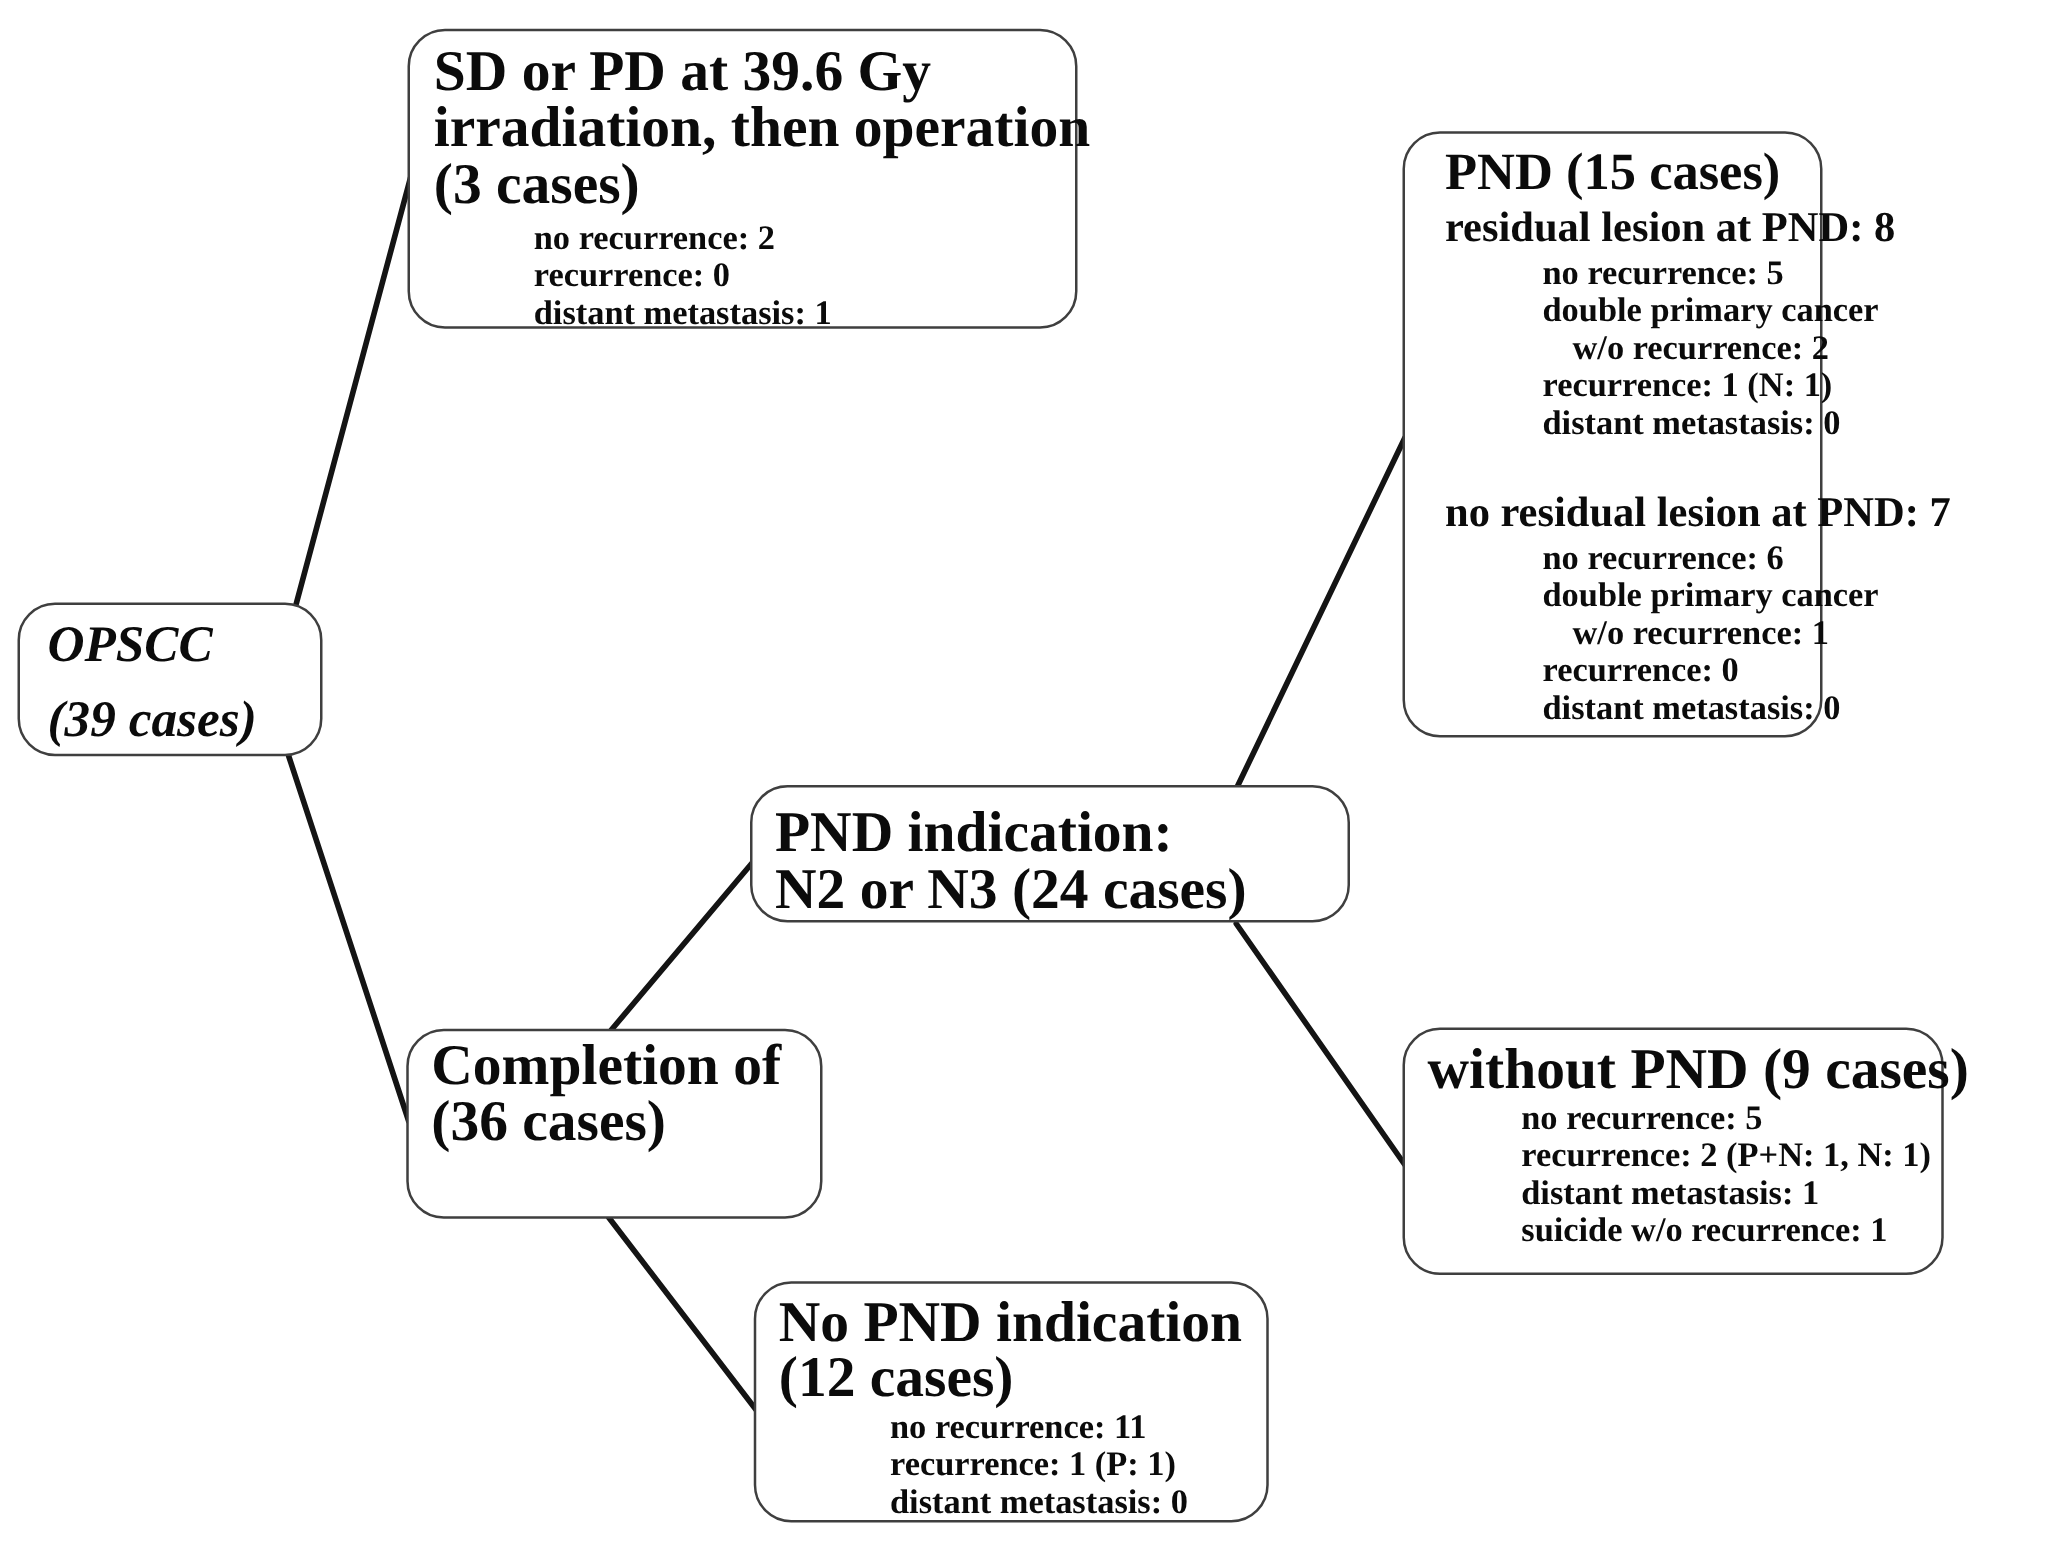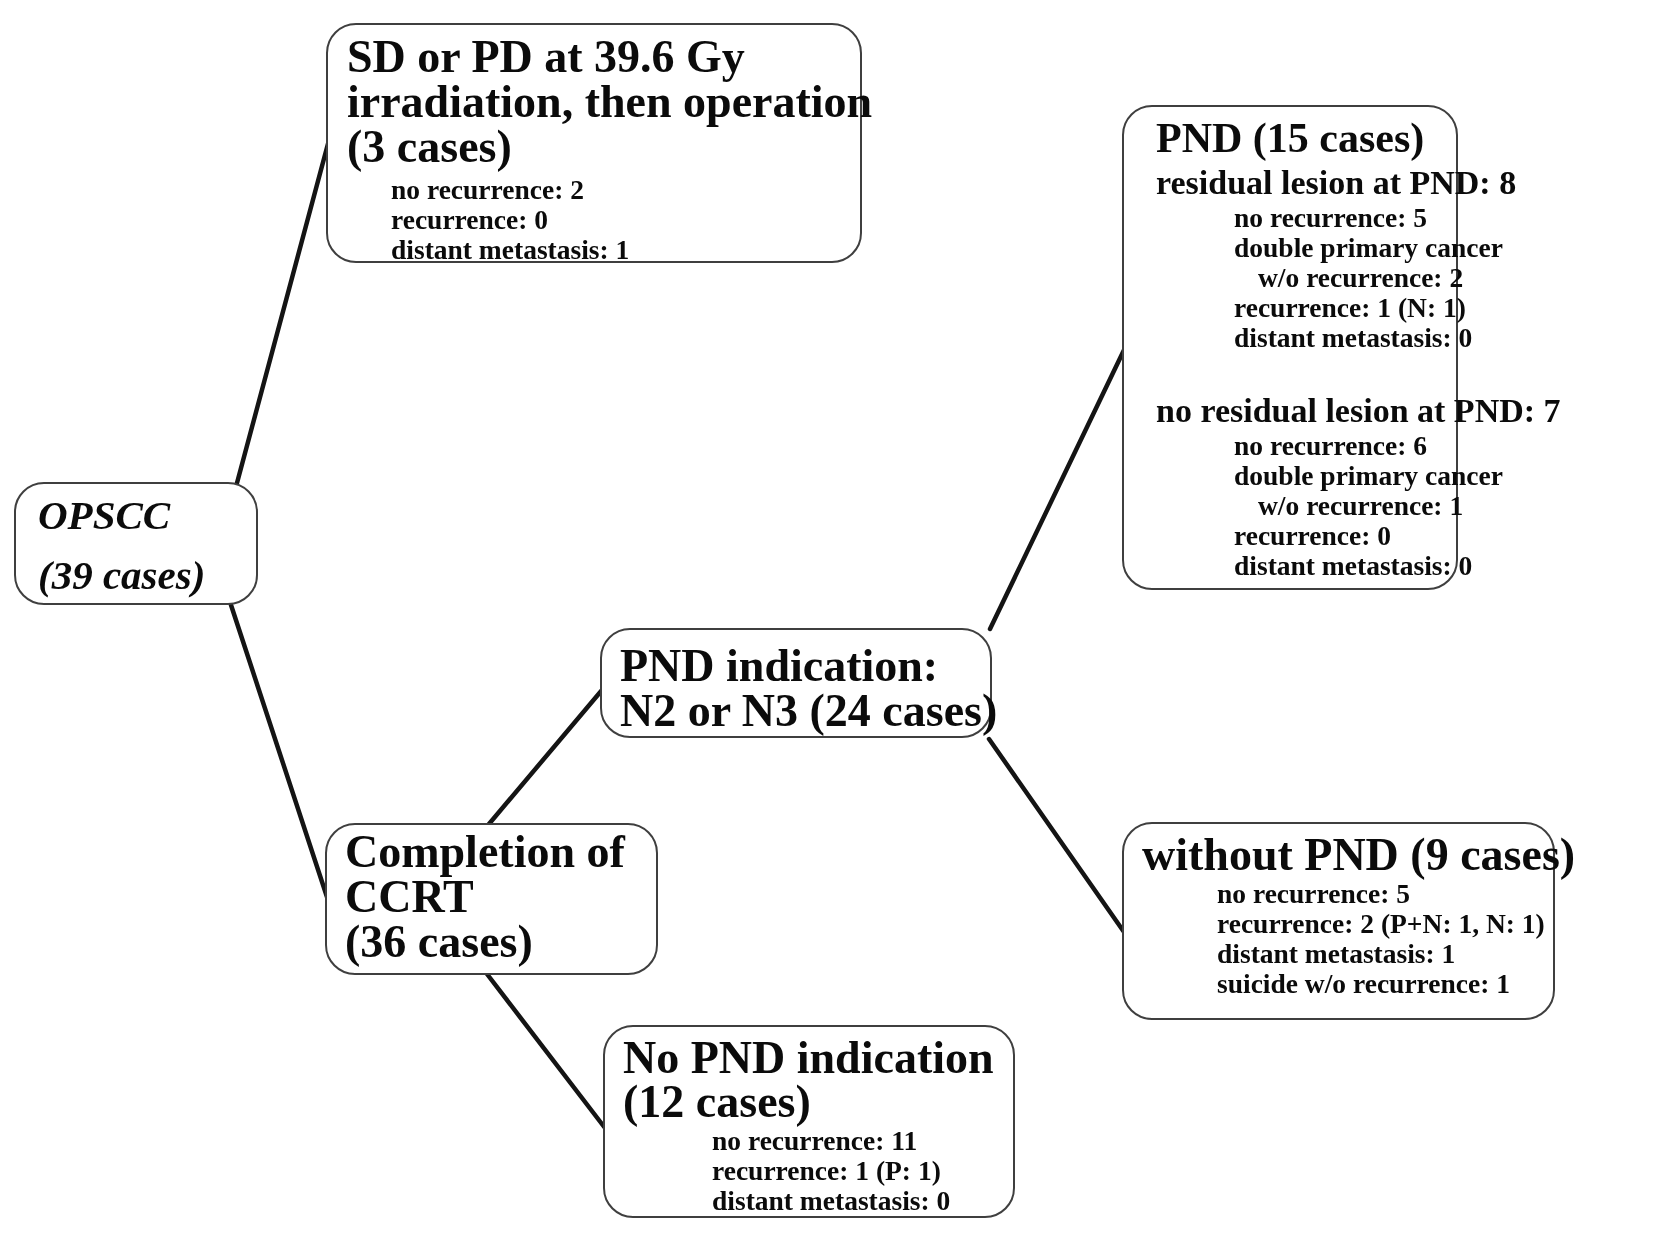--- a/index.html
+++ b/index.html
@@ -28,26 +28,26 @@
   .t-xl  { font-size:41px; line-height:60px; white-space:nowrap; }   
   .t-lg  { font-size:46px; line-height:45px; white-space:nowrap; }   
   .t-md  { font-size:34px; line-height:40px; white-space:nowrap; }   
   .detail{ font-size:27.5px; line-height:30px; white-space:nowrap; } 
   .indent2 { padding-left:24px; }
 
   
   .opscc-box         { left:14px;   top:482px;  width:244px; height:123px; padding:1px 0 0 22px;font-style:italic; }
   .sd-pd-box         { left:326px;  top:23px;   width:536px; height:240px; padding:9px 0 0 19px; }
   .pnd-box           { left:1122px; top:105px;  width:336px; height:485px; padding:6px 0 0 32px; }
-  .pnd-indication-box{ left:600px;  top:628px;  width:392px; height:110px; padding:13px 0 0 18px; }
+  .pnd-indication-box{ left:600px;  top:628px;  width:480px; height:110px; padding:13px 0 0 18px; }
   .ccrt-box          { left:325px;  top:823px;  width:333px; height:152px; padding:4px 0 0 18px; }
   .without-pnd-box   { left:1122px; top:822px;  width:433px; height:198px; padding:8px 0 0 18px; }
   .no-pnd-box        { left:603px;  top:1025px; width:412px; height:193px; padding:9px 0 0 18px; }
 
-  .sd-pd-box .details      { margin-left:44px; margin-top:6px; }
+  .sd-pd-box .details      { margin-left:80px; margin-top:6px; }
   .pnd-box .details        { margin-left:78px; }
   .pnd-box .t-lg           { font-size:42px; line-height:50px; }
   .pnd-box .group2         { margin-top:38px; }
   .without-pnd-box .details{ margin-left:75px; margin-top:2px; }
   .no-pnd-box .details     { margin-left:89px; margin-top:2px; }
   .no-pnd-box .t-lg        { line-height:44px; }
 </style>
 </head>
 <body>
 
@@ -102,21 +102,20 @@
     </div>
   </div>
 
   <div class="node pnd-indication-box">
     <div class="t-lg">PND indication:</div>
     <div class="t-lg">N2 or N3 (24 cases)</div>
   </div>
 
   <div class="node ccrt-box">
     <div class="t-lg">Completion of</div>
-    <div class="t-lg">CCRT</div>
     <div class="t-lg">(36 cases)</div>
   </div>
 
   <div class="node without-pnd-box">
     <div class="t-lg">without PND (9 cases)</div>
     <div class="details">
       <div class="detail">no recurrence: 5</div>
       <div class="detail">recurrence: 2 (P+N: 1, N: 1)</div>
       <div class="detail">distant metastasis: 1</div>
       <div class="detail">suicide w/o recurrence: 1</div>

